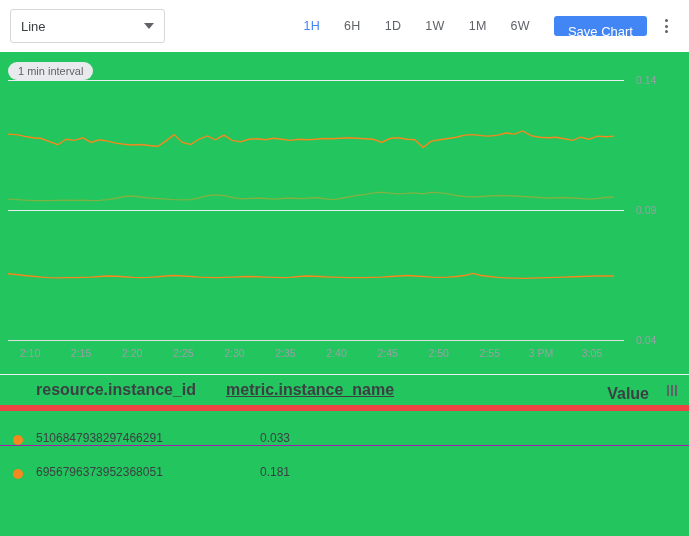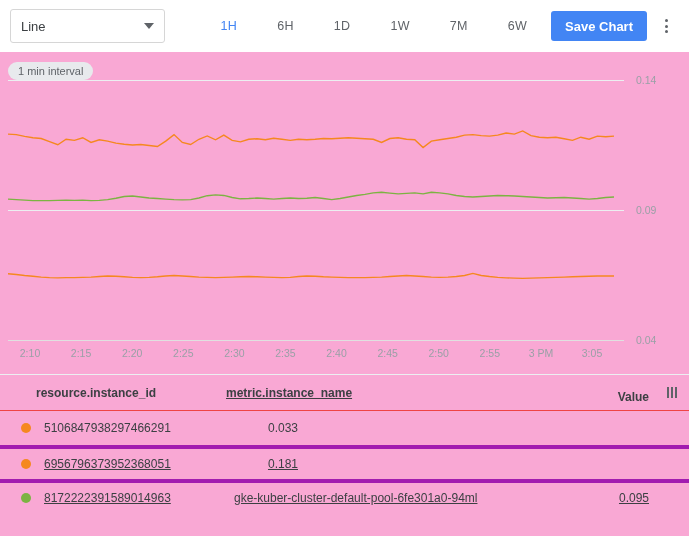--- a/index.html
+++ b/index.html
@@ -4,21 +4,21 @@
 <style>
   * { box-sizing: border-box; }
   html, body {
     margin: 0; padding: 0;
     width: 689px; height: 536px;
     background: #ffffff;
     font-family: "Liberation Sans", sans-serif;
     color: #3c4043;
     overflow: hidden;
   }
-  #app { position: relative; width: 689px; height: 536px; background:#f9a8d4; }
+  #app { position: relative; width: 689px; height: 536px; background:#22c55e; }
 
   
   .toolbar {
     position: relative;
     height: 52px;
     display: flex;
     align-items: center;
     padding: 0 10px 0 10px;
     background: #fff;
   }
@@ -35,44 +35,43 @@
     user-select:none;
   }
   .chart-type-select .sel-label { flex: 1; }
   .caret {
     width: 0; height: 0;
     border-left: 5px solid transparent;
     border-right: 5px solid transparent;
     border-top: 6px solid #5f6368;
   }
   .spacer { flex: 1; }
-  .ranges { display: flex; align-items: center; gap: 16px; }
+  .ranges { display: flex; align-items: center; gap: 0px; }
   .range-btn {
     font-size: 12.5px;
     color: #5f6368;
     padding: 6px 12px;
     cursor: pointer;
     letter-spacing: .3px;
     user-select:none;
     background: none; border: none;
     font-family: "Liberation Sans", sans-serif;
   }
   .range-btn.active { color: #4285f4; }
   .save-btn {
     background: #4285f4;
     color: #fff;
     border: none;
     border-radius: 3px;
     font-size: 13px;
-    height: 30px;
+    height: 20px;
     padding: 8px 14px;
     margin-left: 12px;
     cursor: pointer;
     font-family: "Liberation Sans", sans-serif;
-    font-weight: bold;
   }
   .kebab {
     width: 26px; height: 30px;
     margin-left: 6px;
     display: flex; flex-direction: column;
     align-items: center; justify-content: center;
     gap: 2.5px; cursor: pointer;
   }
   .kebab i { display:block; width:3px; height:3px; border-radius:50%; background:#5f6368; }
 
@@ -93,33 +92,32 @@
   .axis-label { font-size: 10.5px; fill: #9aa0a6; font-family: "Liberation Sans", sans-serif; }
   .gridline { stroke: #eceff1; stroke-width: 1; }
   .baseline { stroke: #e0e0e0; stroke-width: 1; }
   .series-path { fill: none; stroke-width: 1.4; }
 
   
   .table { width: 689px; border-top: 1px solid #eceff1; }
   .thead {
     display: flex; align-items: center;
     height: 36px;
-    font-size: 12px;
+    font-size: 16px;
     font-weight: bold;
     color: #3c4043;
-    border-bottom: 1px solid #ef4444;
+    border-bottom: 6px solid #ef4444;
   }
   .trow {
-    display: flex; align-items: center;
+    display: flex; align-items: flex-end;
     height: 34px;
     font-size: 12px;
     color: #3c4043;
-    padding-left: 8px;
-  }
-  .trow + .trow { border-top: 4px solid #a21caf; text-decoration: underline; }
+  }
+  .trow + .trow { border-top: 1px solid #a21caf; }
   .c-dot { width: 36px; display: flex; justify-content: center; align-items:center; }
   .dot { width: 10px; height: 10px; border-radius: 50%; display:block; }
   .c-id { width: 190px; }
   .c-name { flex: 1; }
   .c-value { width: 70px; text-align: right; padding-right: 6px; }
   .c-icon { width: 34px; display:flex; justify-content:center; align-items:center; }
   .col-icon { display: flex; gap: 1.5px; }
   .col-icon i { display:block; width: 2.5px; height: 11px; background: #5f6368; }
   .hdr-id { width: 190px; }
   .hdr-name { flex: 1; text-decoration: underline; }
@@ -134,21 +132,21 @@
     <div class="chart-type-select">
       <span class="sel-label">Line</span>
       <span class="caret"></span>
     </div>
     <div class="spacer"></div>
     <div class="ranges">
         <button class="range-btn active">1H</button>
         <button class="range-btn">6H</button>
         <button class="range-btn">1D</button>
         <button class="range-btn">1W</button>
-        <button class="range-btn">7M</button>
+        <button class="range-btn">1M</button>
         <button class="range-btn">6W</button>
       </div>
     <button class="save-btn">Save Chart</button>
     <div class="kebab">
       <i></i>
       <i></i>
       <i></i>
     </div>
   </div>
 
@@ -204,25 +202,16 @@
           <div class="c-icon"></div>
         </div>
         <div class="trow">
           <div class="c-dot">
             <span class="dot" style="background:#f5881f"></span>
           </div>
           <div class="c-id">6956796373952368051</div>
           <div class="c-value">0.181</div>
           <div class="c-icon"></div>
         </div>
-        <div class="trow">
-          <div class="c-dot">
-            <span class="dot" style="background:#7cb342"></span>
-          </div>
-          <div class="c-id">8172222391589014963</div>
-          <div class="c-name">gke-kuber-cluster-default-pool-6fe301a0-94ml</div>
-          <div class="c-value">0.095</div>
-          <div class="c-icon"></div>
-        </div>
       </div>
   </div>
 
 </div>
 
 </body></html>

